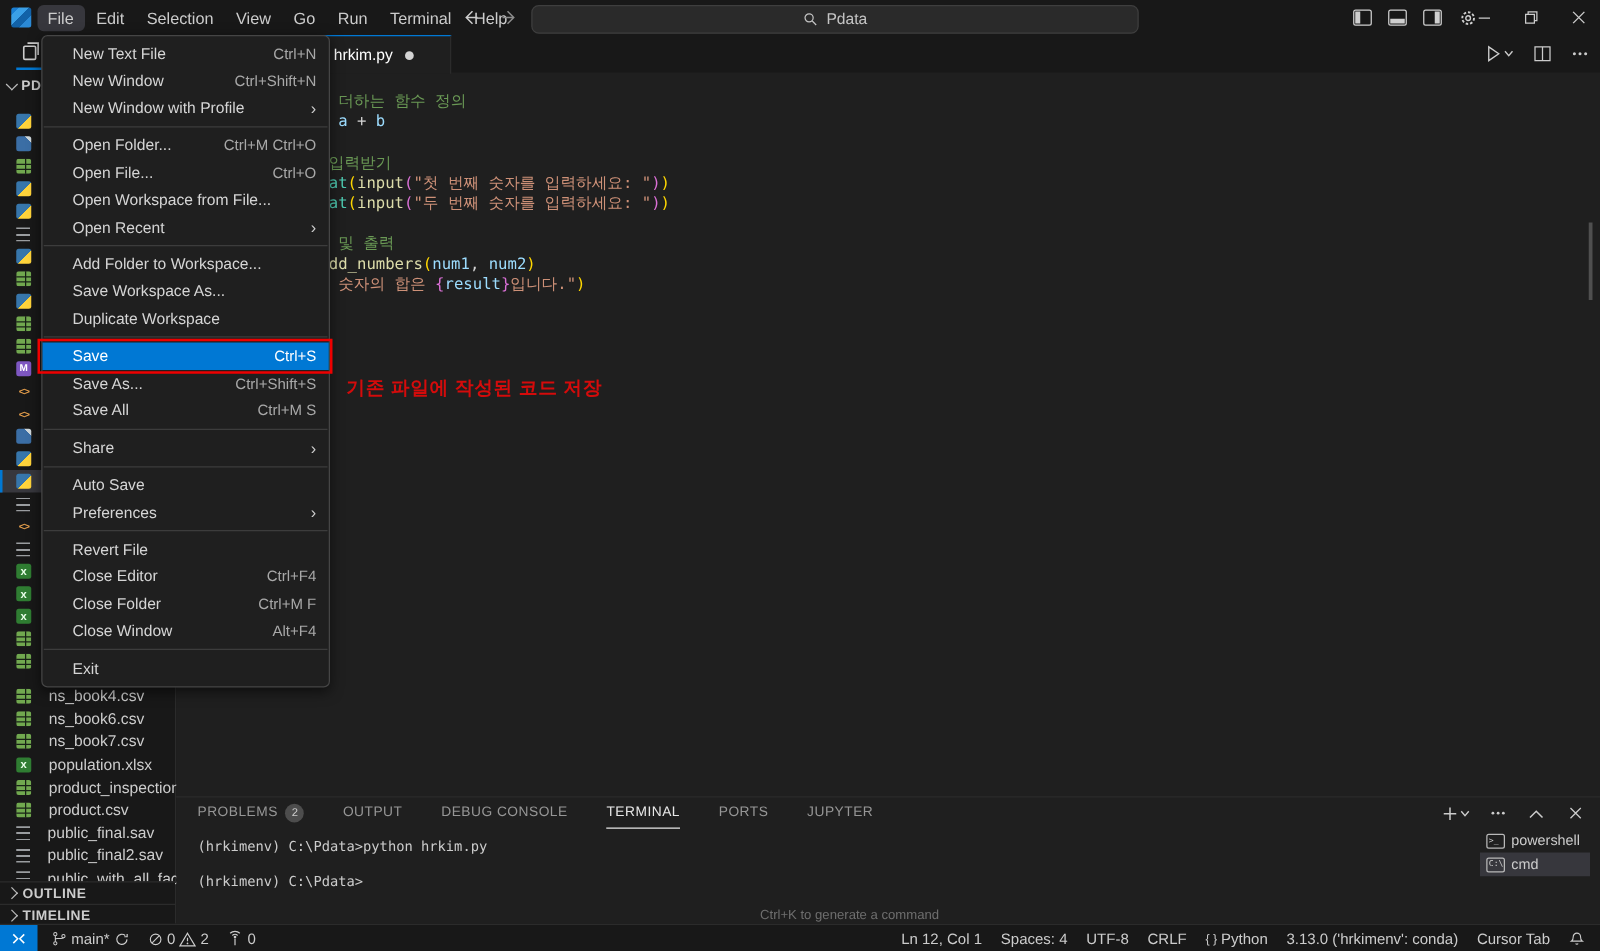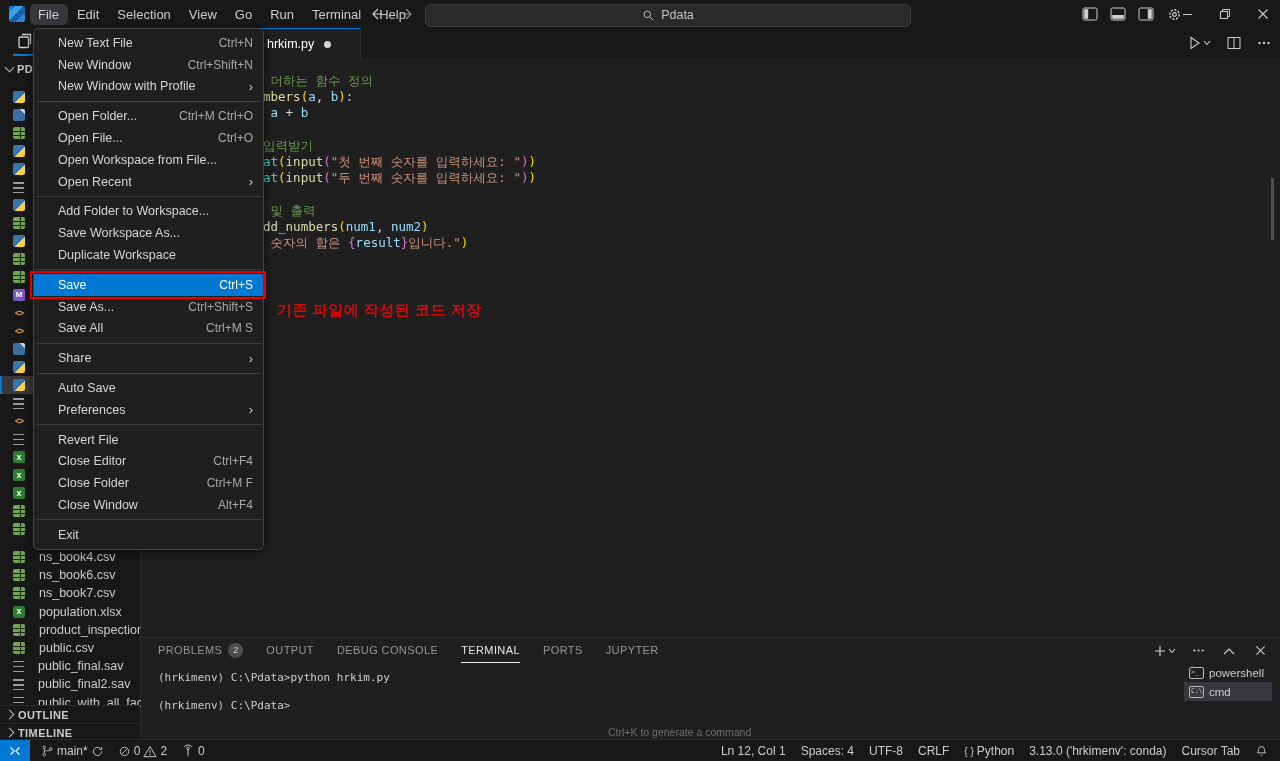--- a/index.html
+++ b/index.html
@@ -70,21 +70,21 @@
   .menu-item{height:21.8px;display:flex;align-items:center;padding:0 10px 0 24px;color:#d5d5d5;position:relative;}
   .mi-label{flex:1;white-space:nowrap;}
   .mi-shortcut{color:#a8a8a8;font-size:12px;}
   .mi-sub{color:#cccccc;font-size:13px;}
   .menu-item.highlighted{background:#0078d4;color:#ffffff;}
   .menu-item.highlighted .mi-shortcut{color:#ffffff;}
   .menu-sep{height:1px;background:#3c3c3c;margin:3.5px 1px;}
   .red-box{position:absolute;left:-4px;right:-3px;top:-3px;bottom:-3px;border:2px solid #ee0000;z-index:5;pointer-events:none;}
   
   #panel{position:absolute;left:141px;top:637px;width:1139px;height:102px;background:#1f1f1f;border-top:1px solid #2b2b2b;}
-  #panelTabs{position:absolute;left:17px;top:0;height:25px;display:flex;align-items:center;gap:23px;}
+  #panelTabs{position:absolute;left:17px;top:0;height:25px;display:flex;align-items:center;gap:31px;}
   .panel-tab{height:25px;display:flex;align-items:center;gap:6px;font-size:11px;letter-spacing:.4px;color:#969696;
     border-bottom:1px solid transparent;box-sizing:border-box;}
   .panel-tab.active{color:#e7e7e7;border-bottom-color:#e7e7e7;}
   .badge{min-width:15px;height:15px;border-radius:50%;background:#4d4d4d;color:#cccccc;font-size:9px;letter-spacing:0;
     display:inline-flex;align-items:center;justify-content:center;}
   .panel-actions{position:absolute;right:10px;top:0;height:25px;display:flex;align-items:center;gap:11px;}
   #terminalOut{position:absolute;left:17px;top:33px;font-family:"DejaVu Sans Mono",monospace;font-size:11px;color:#cccccc;}
   .term-line{height:28px;white-space:pre;}
   #termHint{position:absolute;left:467px;top:88px;font-size:10.5px;color:#6e6e6e;}
   #termList{position:absolute;right:8px;top:25px;width:88px;}
@@ -290,21 +290,21 @@
         <div class="file-row">
           <span class="fi fi-xlsx"></span>
           <span>population.xlsx</span>
         </div>
         <div class="file-row">
           <span class="fi fi-csv"></span>
           <span>product_inspection.csv</span>
         </div>
         <div class="file-row">
           <span class="fi fi-csv"></span>
-          <span>public.csv</span>
+          <span>product.csv</span>
         </div>
         <div class="file-row">
           <span class="fi fi-sav"></span>
           <span>public_final.sav</span>
         </div>
         <div class="file-row">
           <span class="fi fi-sav"></span>
           <span>public_final2.sav</span>
         </div>
         <div class="file-row">
@@ -348,21 +348,20 @@
               <circle cx="2.5" cy="7" r="1.2" fill="#cccccc"></circle>
               <circle cx="7" cy="7" r="1.2" fill="#cccccc"></circle>
               <circle cx="11.5" cy="7" r="1.2" fill="#cccccc"></circle>
             </svg>
         </span>
       </div>
     </div>
     <div id="codearea">
       <div id="codeLines">
           <div class="code-line"><span style="color: rgb(106, 153, 85);"> 더하는 함수 정의</span></div>
-          <div class="code-line"><span style="color: rgb(220, 220, 170);">mbers</span><span style="color: rgb(255, 215, 0);">(</span><span style="color: rgb(156, 220, 254);">a</span><span style="color: rgb(212, 212, 212);">,</span><span style="color: rgb(156, 220, 254);"> b</span><span style="color: rgb(255, 215, 0);">)</span><span style="color: rgb(212, 212, 212);">:</span></div>
           <div class="code-line"><span style="color: rgb(156, 220, 254);"> a</span><span style="color: rgb(212, 212, 212);"> + </span><span style="color: rgb(156, 220, 254);">b</span></div>
           <div class="code-line"></div>
           <div class="code-line"><span style="color: rgb(106, 153, 85);">입력받기</span></div>
           <div class="code-line"><span style="color: rgb(78, 201, 176);">at</span><span style="color: rgb(255, 215, 0);">(</span><span style="color: rgb(220, 220, 170);">input</span><span style="color: rgb(218, 112, 214);">(</span><span style="color: rgb(206, 145, 120);">"첫 번째 숫자를 입력하세요: "</span><span style="color: rgb(218, 112, 214);">)</span><span style="color: rgb(255, 215, 0);">)</span></div>
           <div class="code-line"><span style="color: rgb(78, 201, 176);">at</span><span style="color: rgb(255, 215, 0);">(</span><span style="color: rgb(220, 220, 170);">input</span><span style="color: rgb(218, 112, 214);">(</span><span style="color: rgb(206, 145, 120);">"두 번째 숫자를 입력하세요: "</span><span style="color: rgb(218, 112, 214);">)</span><span style="color: rgb(255, 215, 0);">)</span></div>
           <div class="code-line"></div>
           <div class="code-line"><span style="color: rgb(106, 153, 85);"> 및 출력</span></div>
           <div class="code-line"><span style="color: rgb(220, 220, 170);">dd_numbers</span><span style="color: rgb(255, 215, 0);">(</span><span style="color: rgb(156, 220, 254);">num1</span><span style="color: rgb(212, 212, 212);">,</span><span style="color: rgb(156, 220, 254);"> num2</span><span style="color: rgb(255, 215, 0);">)</span></div>
           <div class="code-line"><span style="color: rgb(206, 145, 120);"> 숫자의 합은 </span><span style="color: rgb(218, 112, 214);">{</span><span style="color: rgb(156, 220, 254);">result</span><span style="color: rgb(218, 112, 214);">}</span><span style="color: rgb(206, 145, 120);">입니다."</span><span style="color: rgb(255, 215, 0);">)</span></div>
         </div>

